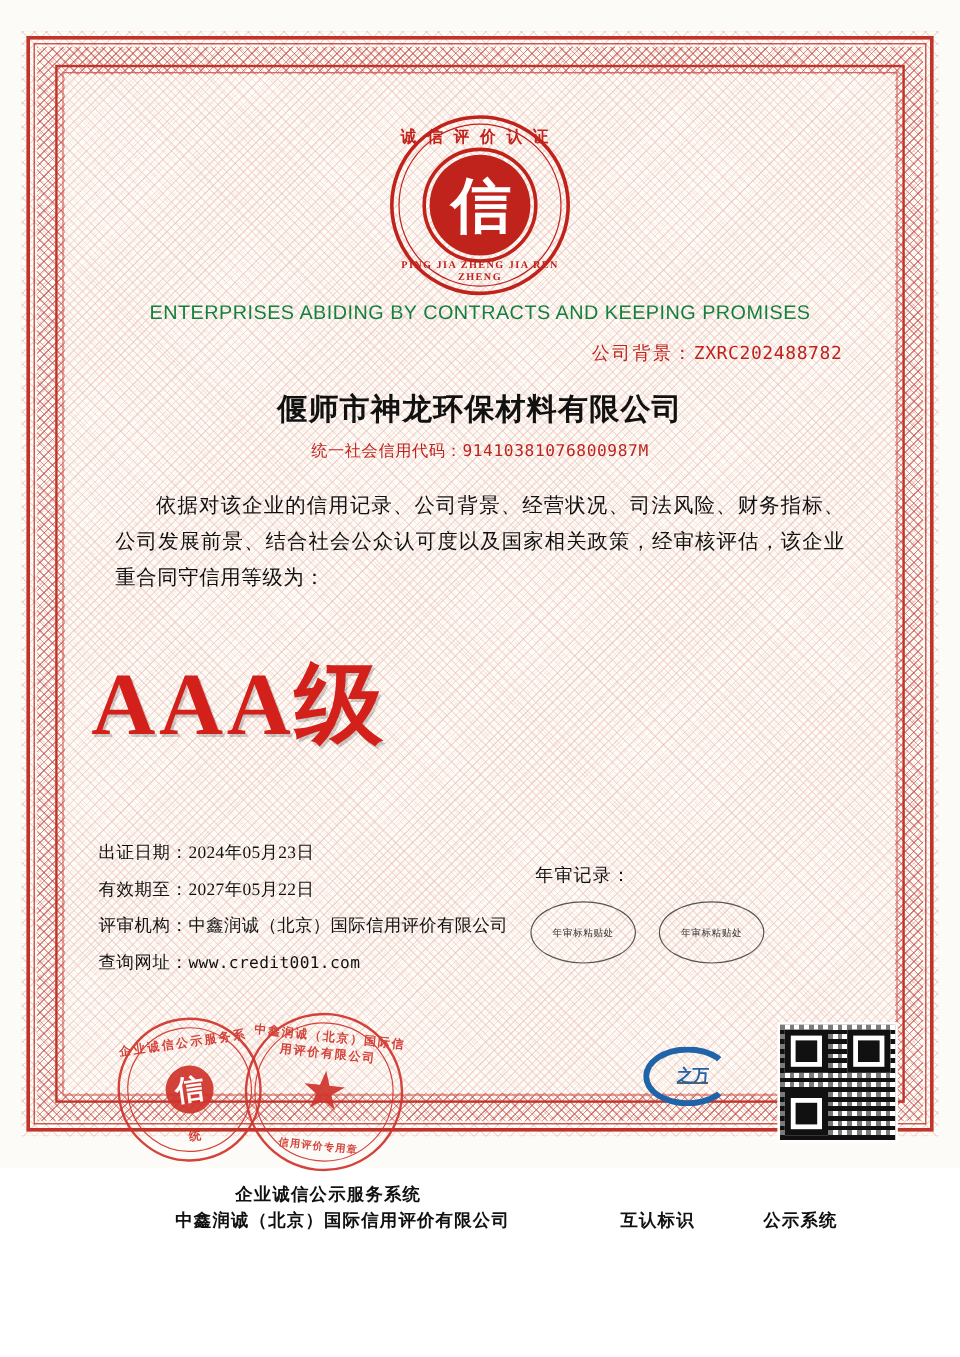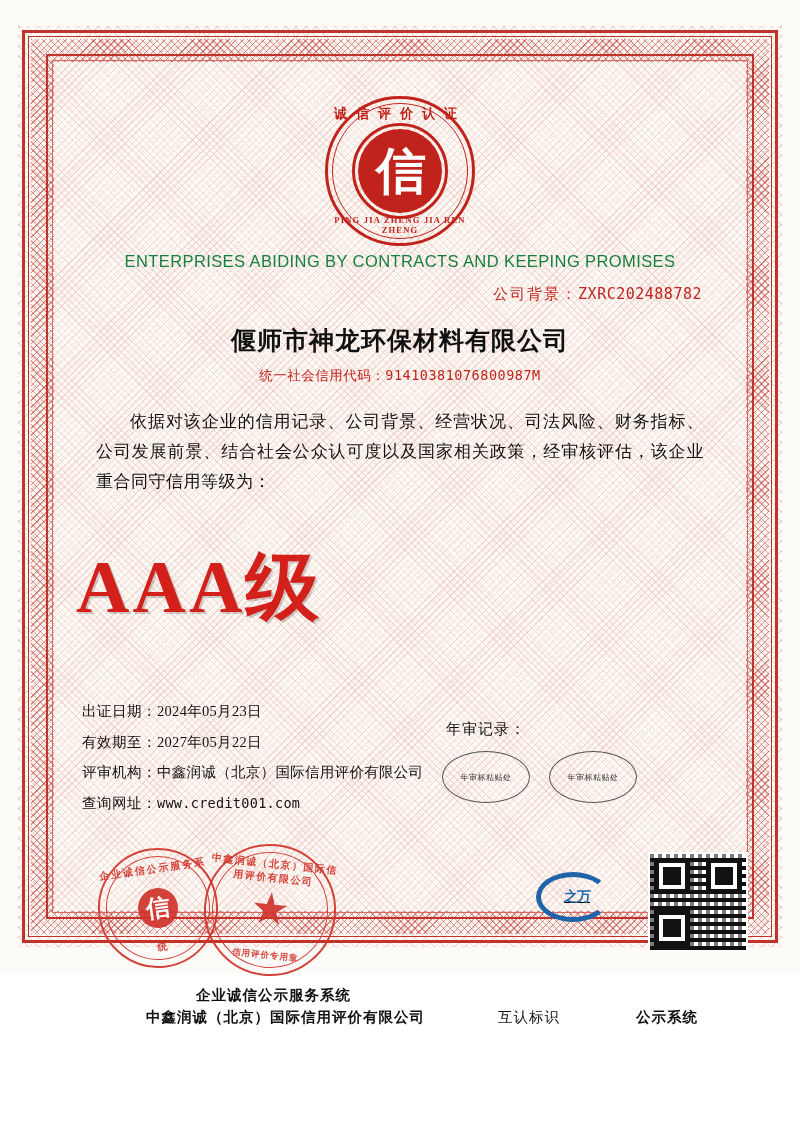--- a/index.html
+++ b/index.html
@@ -401,21 +401,21 @@
   }
   .cap {
     position: absolute;
     text-align: left;
     font-size: 14.5px;
     color: #111;
     letter-spacing: 1px;
   }
   .cap-left1 { left: 120px; top: 0px; font-weight: bold; }
   .cap-left2 { left: 70px; top: 22px; font-weight: bold; }
-  .cap-mark  { left: 422px; top: 22px; width: 110px; font-weight: normal; }
+  .cap-mark  { left: 441px; top: 22px; width: 110px; font-weight: bold; }
   .cap-qr    { left: 560px; top: 22px; width: 130px; font-weight: bold; }
 
   .footnote {
     position: absolute;
     left: 18px; right: 18px;
     bottom: 14px;
     border-top: 1px solid #c0342b;
     padding-top: 7px;
     text-align: center;
     font-size: 12.5px;

